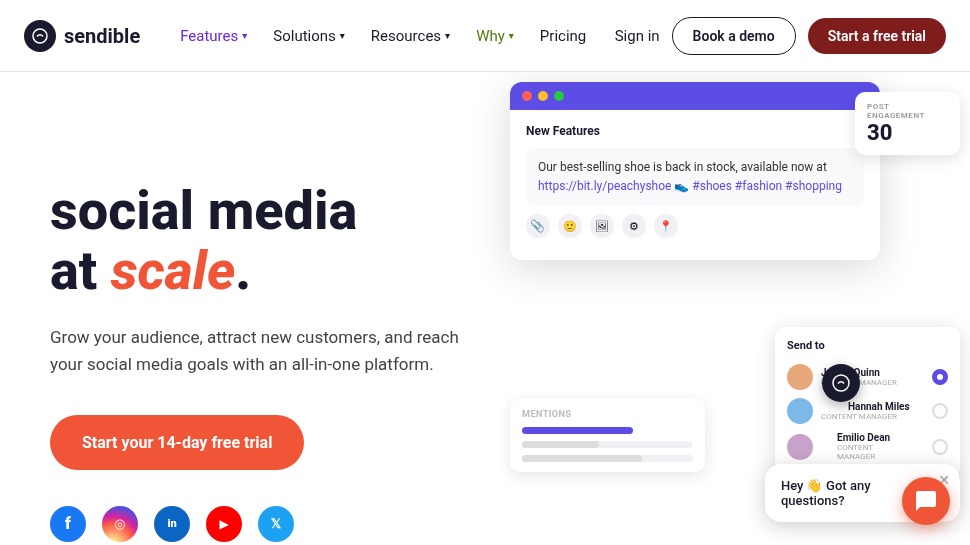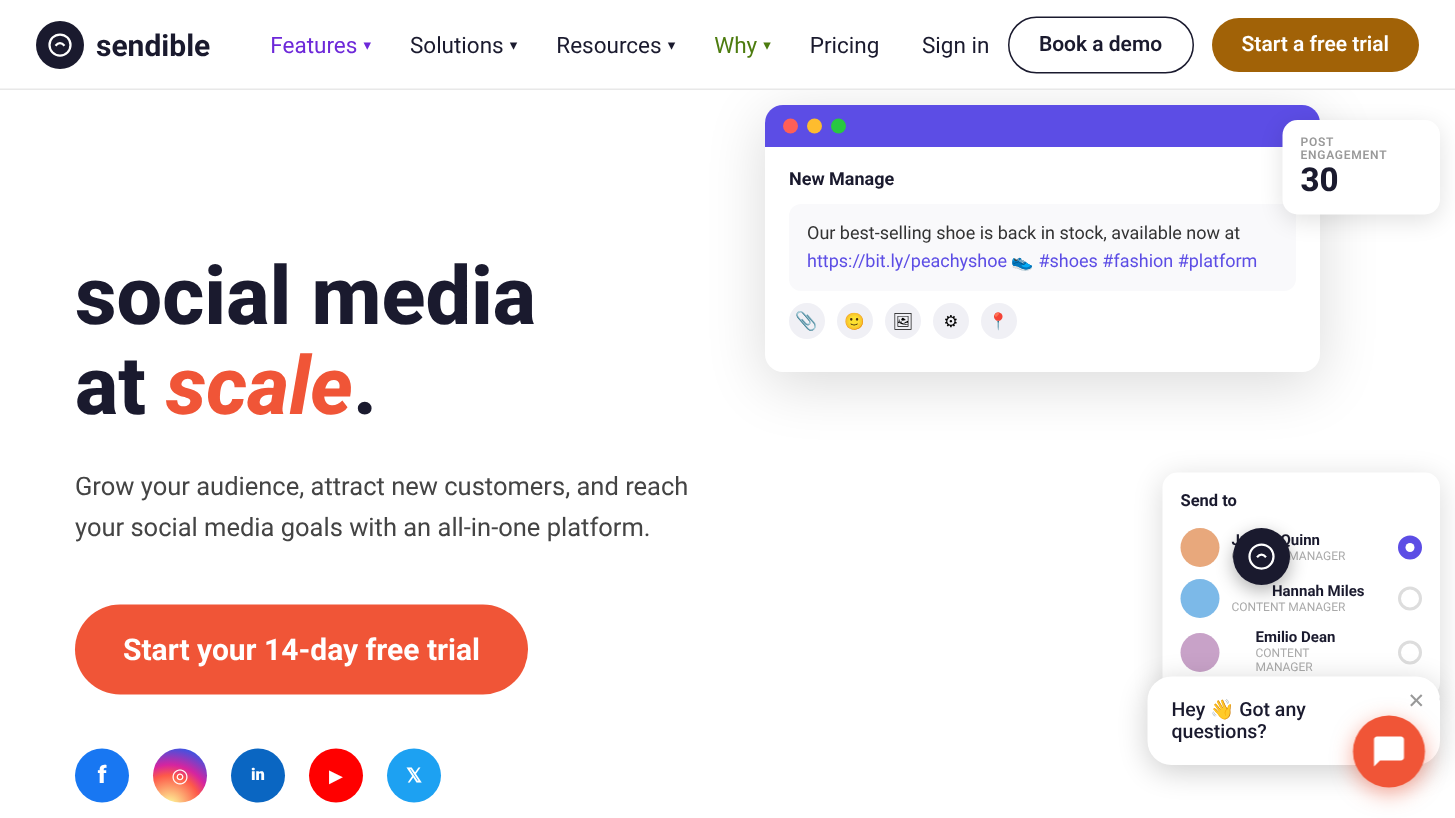--- a/index.html
+++ b/index.html
@@ -1,21 +1,21 @@
 <!DOCTYPE html>
 <html><head>
   <meta charset="utf-8">
   <style>
     * { margin: 0; padding: 0; box-sizing: border-box; }
     body { font-family: -apple-system, BlinkMacSystemFont, 'Segoe UI', Roboto, sans-serif; width: 970px; height: 545px; overflow: hidden; background: #fff; }
   </style>
 </head>
 <body>
 
-<nav style="display:flex;align-items:center;padding:0 24px;height:60px;border-bottom:1px solid #e8e8e8;background:#fff;">
+<nav style="display:flex;align-items:center;padding:0 24px;height:72px;border-bottom:1px solid #e8e8e8;background:#fff;">
   <a href="#" style="display:flex;align-items:center;gap:8px;margin-right:28px;text-decoration:none;">
     <div style="width:32px;height:32px;background:#1a1a2e;border-radius:50%;display:flex;align-items:center;justify-content:center;">
       <svg width="18" height="18" viewBox="0 0 18 18" fill="none">
         <circle cx="9" cy="9" r="7" stroke="#fff" stroke-width="1.5" fill="none"></circle>
         <path d="M6 9.5 Q9 6 12 9.5" stroke="#fff" stroke-width="1.5" fill="none"></path>
       </svg>
     </div>
     <span style="font-size:20px;font-weight:700;color:#1a1a2e;">sendible</span>
   </a>
 
@@ -41,37 +41,37 @@
     </a>
   </div>
 
   <div style="display:flex;align-items:center;gap:12px;margin-left:auto;">
     <a href="#" style="font-size:15px;color:#1a1a2e;text-decoration:none;">
       <span>Sign in</span>
     </a>
     <button style="padding:10px 20px;border:1.5px solid #1a1a2e;border-radius:24px;background:#fff;color:#1a1a2e;font-size:14px;font-weight:600;cursor:pointer;font-family:inherit;">
       <span>Book a demo</span>
     </button>
-    <button style="padding:10px 20px;border-radius:24px;background:#a16207;color:#fff;font-size:14px;font-weight:600;border:none;cursor:pointer;font-family:inherit;">
+    <button style="padding:10px 20px;border-radius:24px;background:#7f1d1d;color:#fff;font-size:14px;font-weight:600;border:none;cursor:pointer;font-family:inherit;">
       <span>Start a free trial</span>
     </button>
   </div>
 </nav>
 
 <section style="display:flex;position:relative;height:477px;overflow:hidden;padding:40px 0 0 50px;background:#fff;">
 
   <div style="flex:0 0 500px;padding-top:10px;">
     <h1 style="font-size:54px;font-weight:800;color:#1a1a2e;line-height:1.1;">
       <br>
       <span>social media</span><br>
       <span>at </span><span style="font-style:italic;color:#f05537;">scale</span><span>.</span>
     </h1>
     <p style="margin-top:24px;font-size:17px;color:#444;line-height:1.6;max-width:430px;">Grow your audience, attract new customers, and reach your social media goals with an all-in-one platform.</p>
 
-    <button style="margin-top:36px;display:inline-block;padding:18px 32px;background:#f05537;color:#fff;border-radius:32px;font-size:20px;font-weight:700;border:none;cursor:pointer;font-family:inherit;">
+    <button style="margin-top:36px;display:inline-block;padding:18px 32px;background:#f05537;color:#fff;border-radius:32px;font-size:16px;font-weight:700;border:none;cursor:pointer;font-family:inherit;">
       <span>Start your 14-day free trial</span>
     </button>
 
     
     <div style="display:flex;align-items:center;gap:16px;margin-top:36px;">
       <div style="width:36px;height:36px;border-radius:50%;background:#1877f2;color:#fff;display:flex;align-items:center;justify-content:center;font-size:16px;font-weight:900;">f</div>
       <div style="width:36px;height:36px;border-radius:50%;background:radial-gradient(circle at 30% 107%, #fdf497 0%, #fdf497 5%, #fd5949 45%, #d6249f 60%, #285AEB 90%);color:#fff;display:flex;align-items:center;justify-content:center;font-size:13px;">◎</div>
       <div style="width:36px;height:36px;border-radius:50%;background:#0a66c2;color:#fff;display:flex;align-items:center;justify-content:center;font-size:11px;font-weight:900;">in</div>
       <div style="width:36px;height:36px;border-radius:50%;background:#ff0000;color:#fff;display:flex;align-items:center;justify-content:center;font-size:12px;">▶</div>
       <div style="width:36px;height:36px;border-radius:50%;background:#1da1f2;color:#fff;display:flex;align-items:center;justify-content:center;font-size:13px;font-weight:700;">𝕏</div>
@@ -81,43 +81,53 @@
   <div style="position:absolute;right:0;top:10px;width:470px;height:450px;">
 
     <div style="position:absolute;top:0;left:10px;width:370px;background:#fff;border-radius:12px;box-shadow:0 8px 40px rgba(0,0,0,0.15);overflow:hidden;z-index:2;">
 
       <div style="background:#5c4de5;height:28px;display:flex;align-items:center;padding:0 12px;gap:6px;">
         <div style="width:10px;height:10px;border-radius:50%;background:#ff5f57;"></div>
         <div style="width:10px;height:10px;border-radius:50%;background:#febc2e;"></div>
         <div style="width:10px;height:10px;border-radius:50%;background:#28c840;"></div>
       </div>
       <div style="padding:14px 16px;">
-        <div style="font-size:12px;font-weight:700;color:#1a1a2e;margin-bottom:10px;">New Manage</div>
+        <div style="font-size:12px;font-weight:700;color:#1a1a2e;margin-bottom:10px;">New Features</div>
         <div style="background:#f9f9fb;border-radius:8px;padding:10px 12px;font-size:12px;color:#333;line-height:1.6;">
           <span>Our best-selling shoe is back in stock, available now at</span>
           <a href="#" style="color:#5c4de5;text-decoration:none;"> <span>https://bit.ly/peachyshoe</span></a>
-          <span style="color:#5c4de5;">👟 #shoes #fashion #platform</span>
+          <span style="color:#5c4de5;">👟 #shoes #fashion #shopping</span>
         </div>
         <div style="display:flex;gap:8px;padding:8px 0;">
           <div style="width:24px;height:24px;background:#f0f0f5;border-radius:50%;display:flex;align-items:center;justify-content:center;font-size:12px;cursor:pointer;">📎</div>
           <div style="width:24px;height:24px;background:#f0f0f5;border-radius:50%;display:flex;align-items:center;justify-content:center;font-size:11px;cursor:pointer;">🙂</div>
           <div style="width:24px;height:24px;background:#f0f0f5;border-radius:50%;display:flex;align-items:center;justify-content:center;font-size:11px;cursor:pointer;">🖼</div>
           <div style="width:24px;height:24px;background:#f0f0f5;border-radius:50%;display:flex;align-items:center;justify-content:center;font-size:11px;cursor:pointer;">⚙</div>
           <div style="width:24px;height:24px;background:#f0f0f5;border-radius:50%;display:flex;align-items:center;justify-content:center;font-size:11px;cursor:pointer;">📍</div>
         </div>
       </div>
     </div>
 
     <div style="position:absolute;right:10px;top:10px;width:105px;display:flex;flex-direction:column;gap:10px;z-index:3;">
       <div style="background:#fff;border-radius:10px;padding:10px 12px;box-shadow:0 4px 16px rgba(0,0,0,0.12);">
         <div style="font-size:8px;color:#999;font-weight:600;text-transform:uppercase;letter-spacing:0.5px;">POST ENGAGEMENT</div>
         <div style="font-size:22px;font-weight:800;color:#1a1a2e;">30</div>
       </div>
     </div>
 
+    <div style="position:absolute;left:10px;bottom:60px;width:195px;background:#fff;border-radius:10px;box-shadow:0 4px 16px rgba(0,0,0,0.1);padding:10px 12px;z-index:2;">
+      <div style="font-size:9px;font-weight:700;color:#bbb;text-transform:uppercase;letter-spacing:0.5px;margin-bottom:8px;">MENTIONS</div>
+      <div style="height:7px;background:#5c4de5;border-radius:4px;width:65%;margin-bottom:7px;"></div>
+      <div style="height:7px;background:#f0f0f5;border-radius:4px;width:100%;margin-bottom:7px;position:relative;">
+        <div style="position:absolute;left:0;top:0;height:100%;width:45%;background:#ddd;border-radius:4px;"></div>
+      </div>
+      <div style="height:7px;background:#f0f0f5;border-radius:4px;width:100%;position:relative;">
+        <div style="position:absolute;left:0;top:0;height:100%;width:70%;background:#ddd;border-radius:4px;"></div>
+      </div>
+    </div>
 
     <div style="position:absolute;right:10px;bottom:55px;width:185px;background:#fff;border-radius:10px;box-shadow:0 4px 20px rgba(0,0,0,0.15);padding:12px;z-index:4;">
       <div style="font-size:11px;font-weight:700;color:#1a1a2e;margin-bottom:8px;">Send to</div>
 
       <div style="display:flex;align-items:center;gap:8px;padding:4px 0;">
         <div style="width:26px;height:26px;border-radius:50%;background:#e8a87c;flex-shrink:0;"></div>
         <div style="flex:1;">
           <div style="font-size:10px;font-weight:700;color:#1a1a2e;">James Quinn</div>
           <div style="font-size:8px;color:#aaa;">CONTENT MANAGER</div>
         </div>

